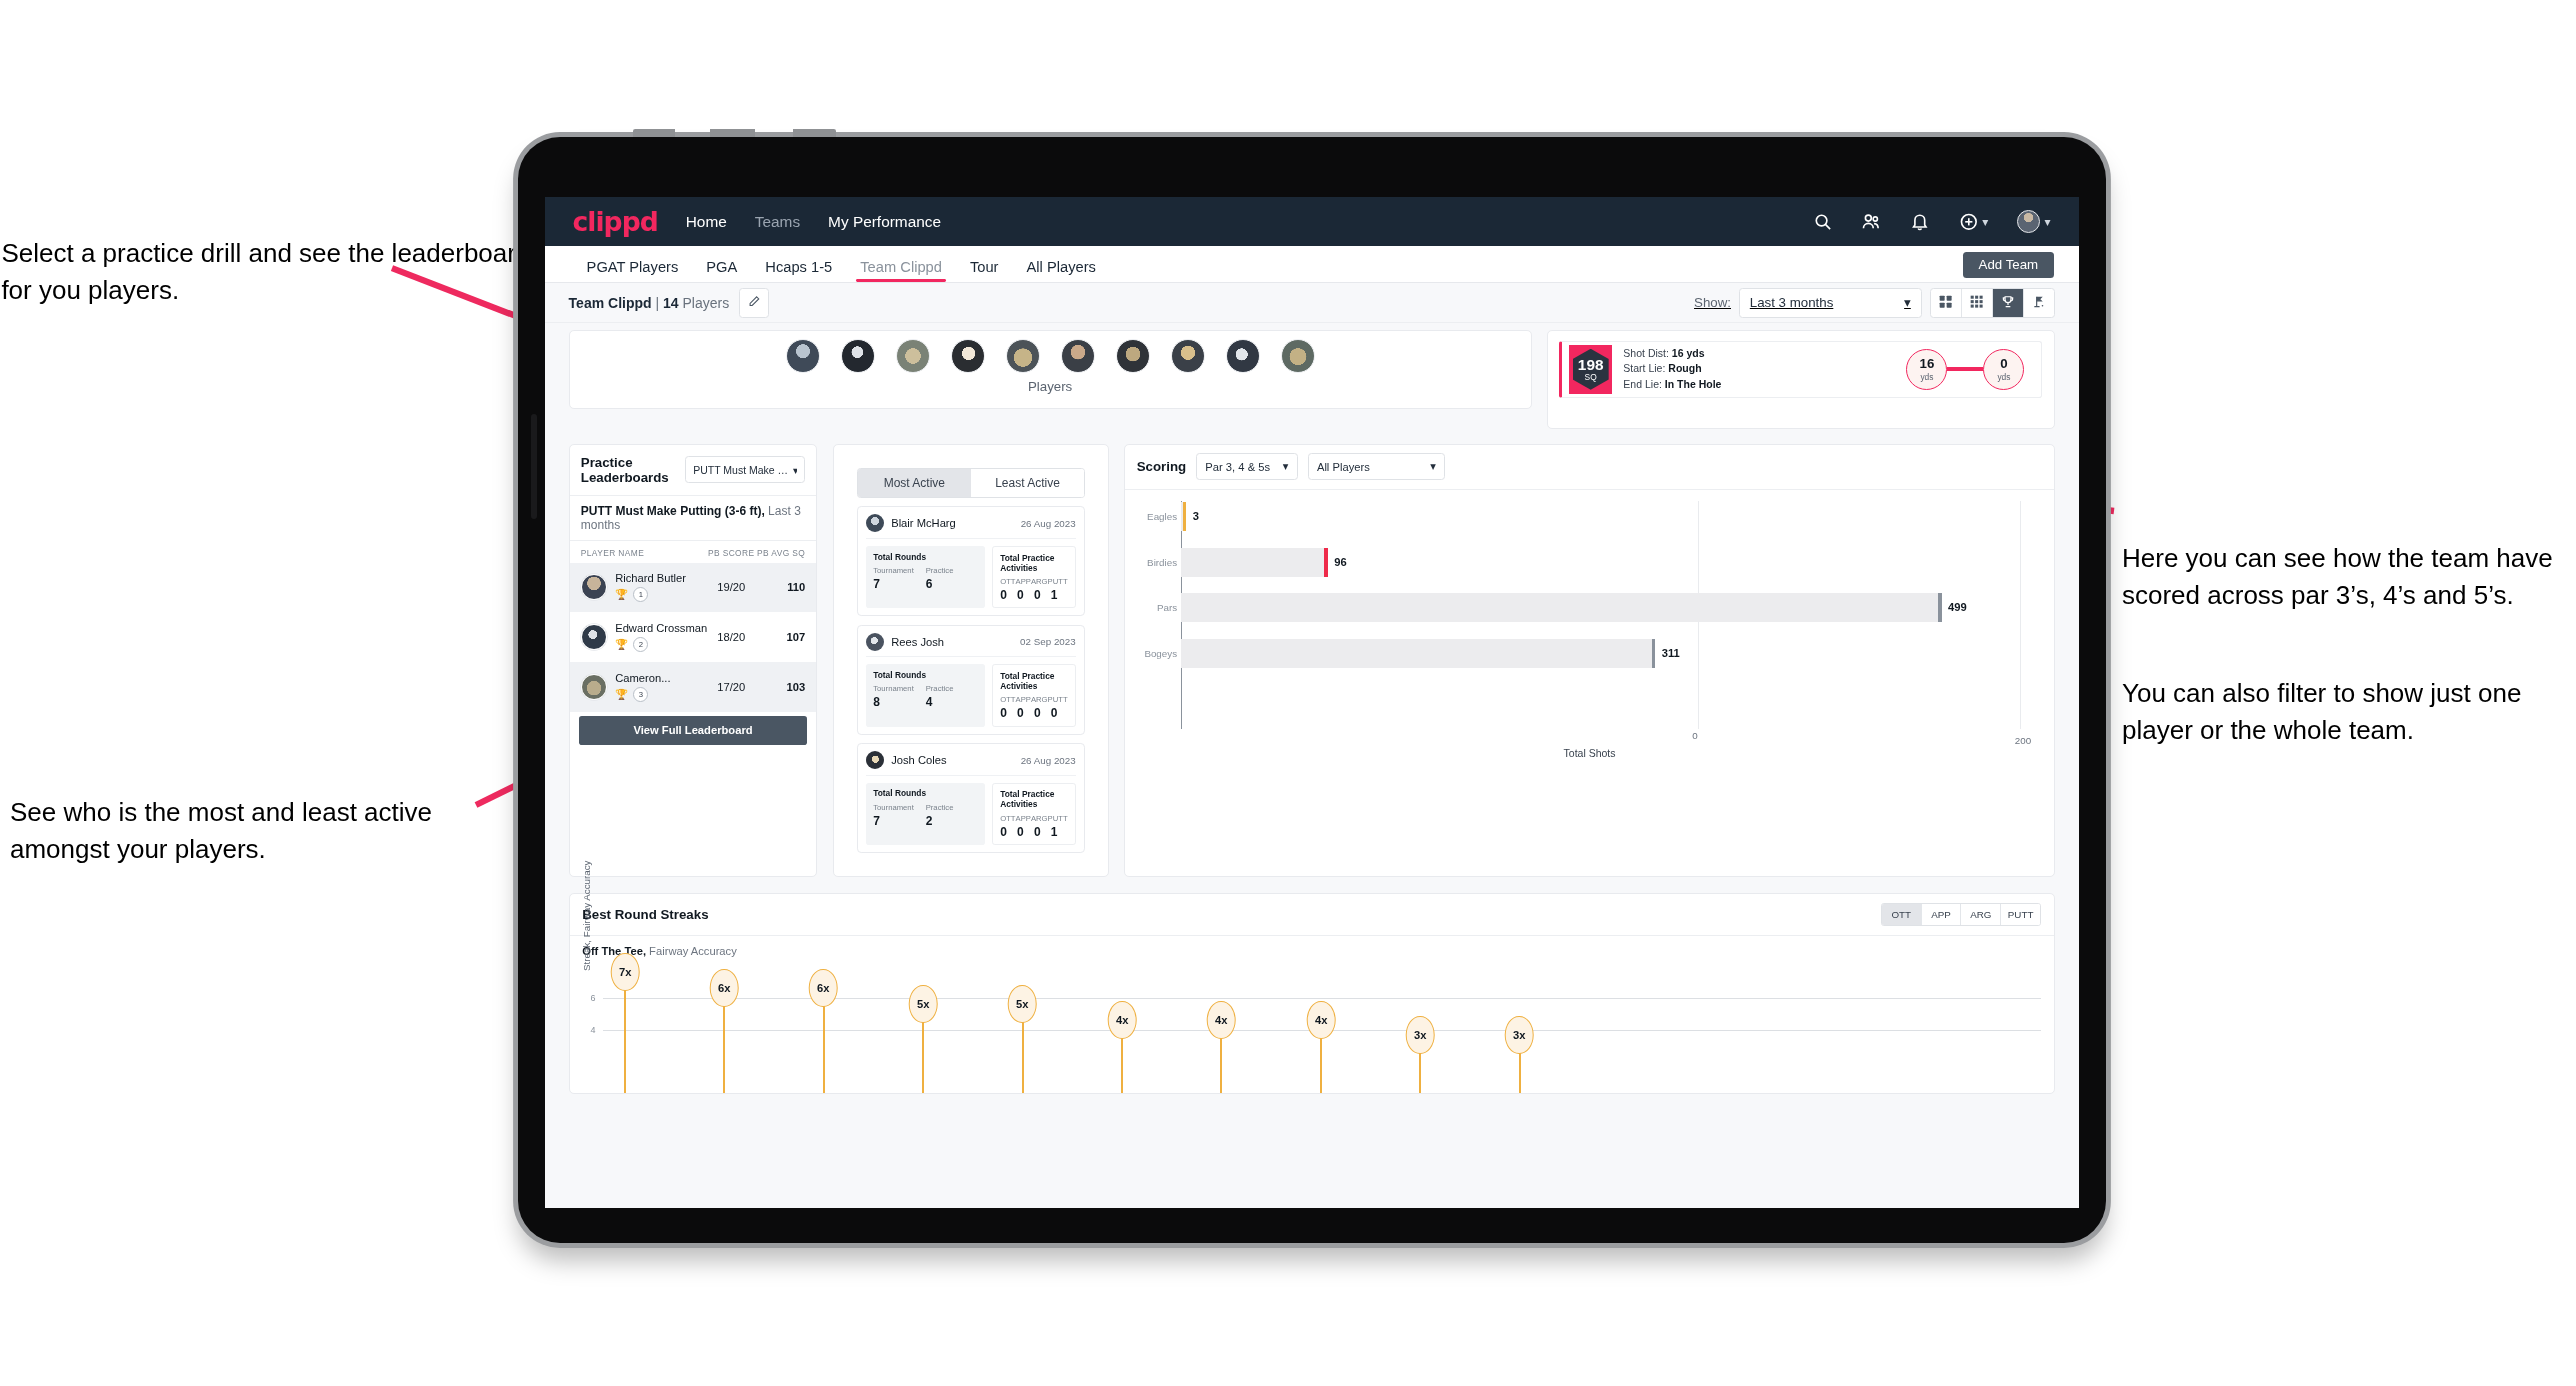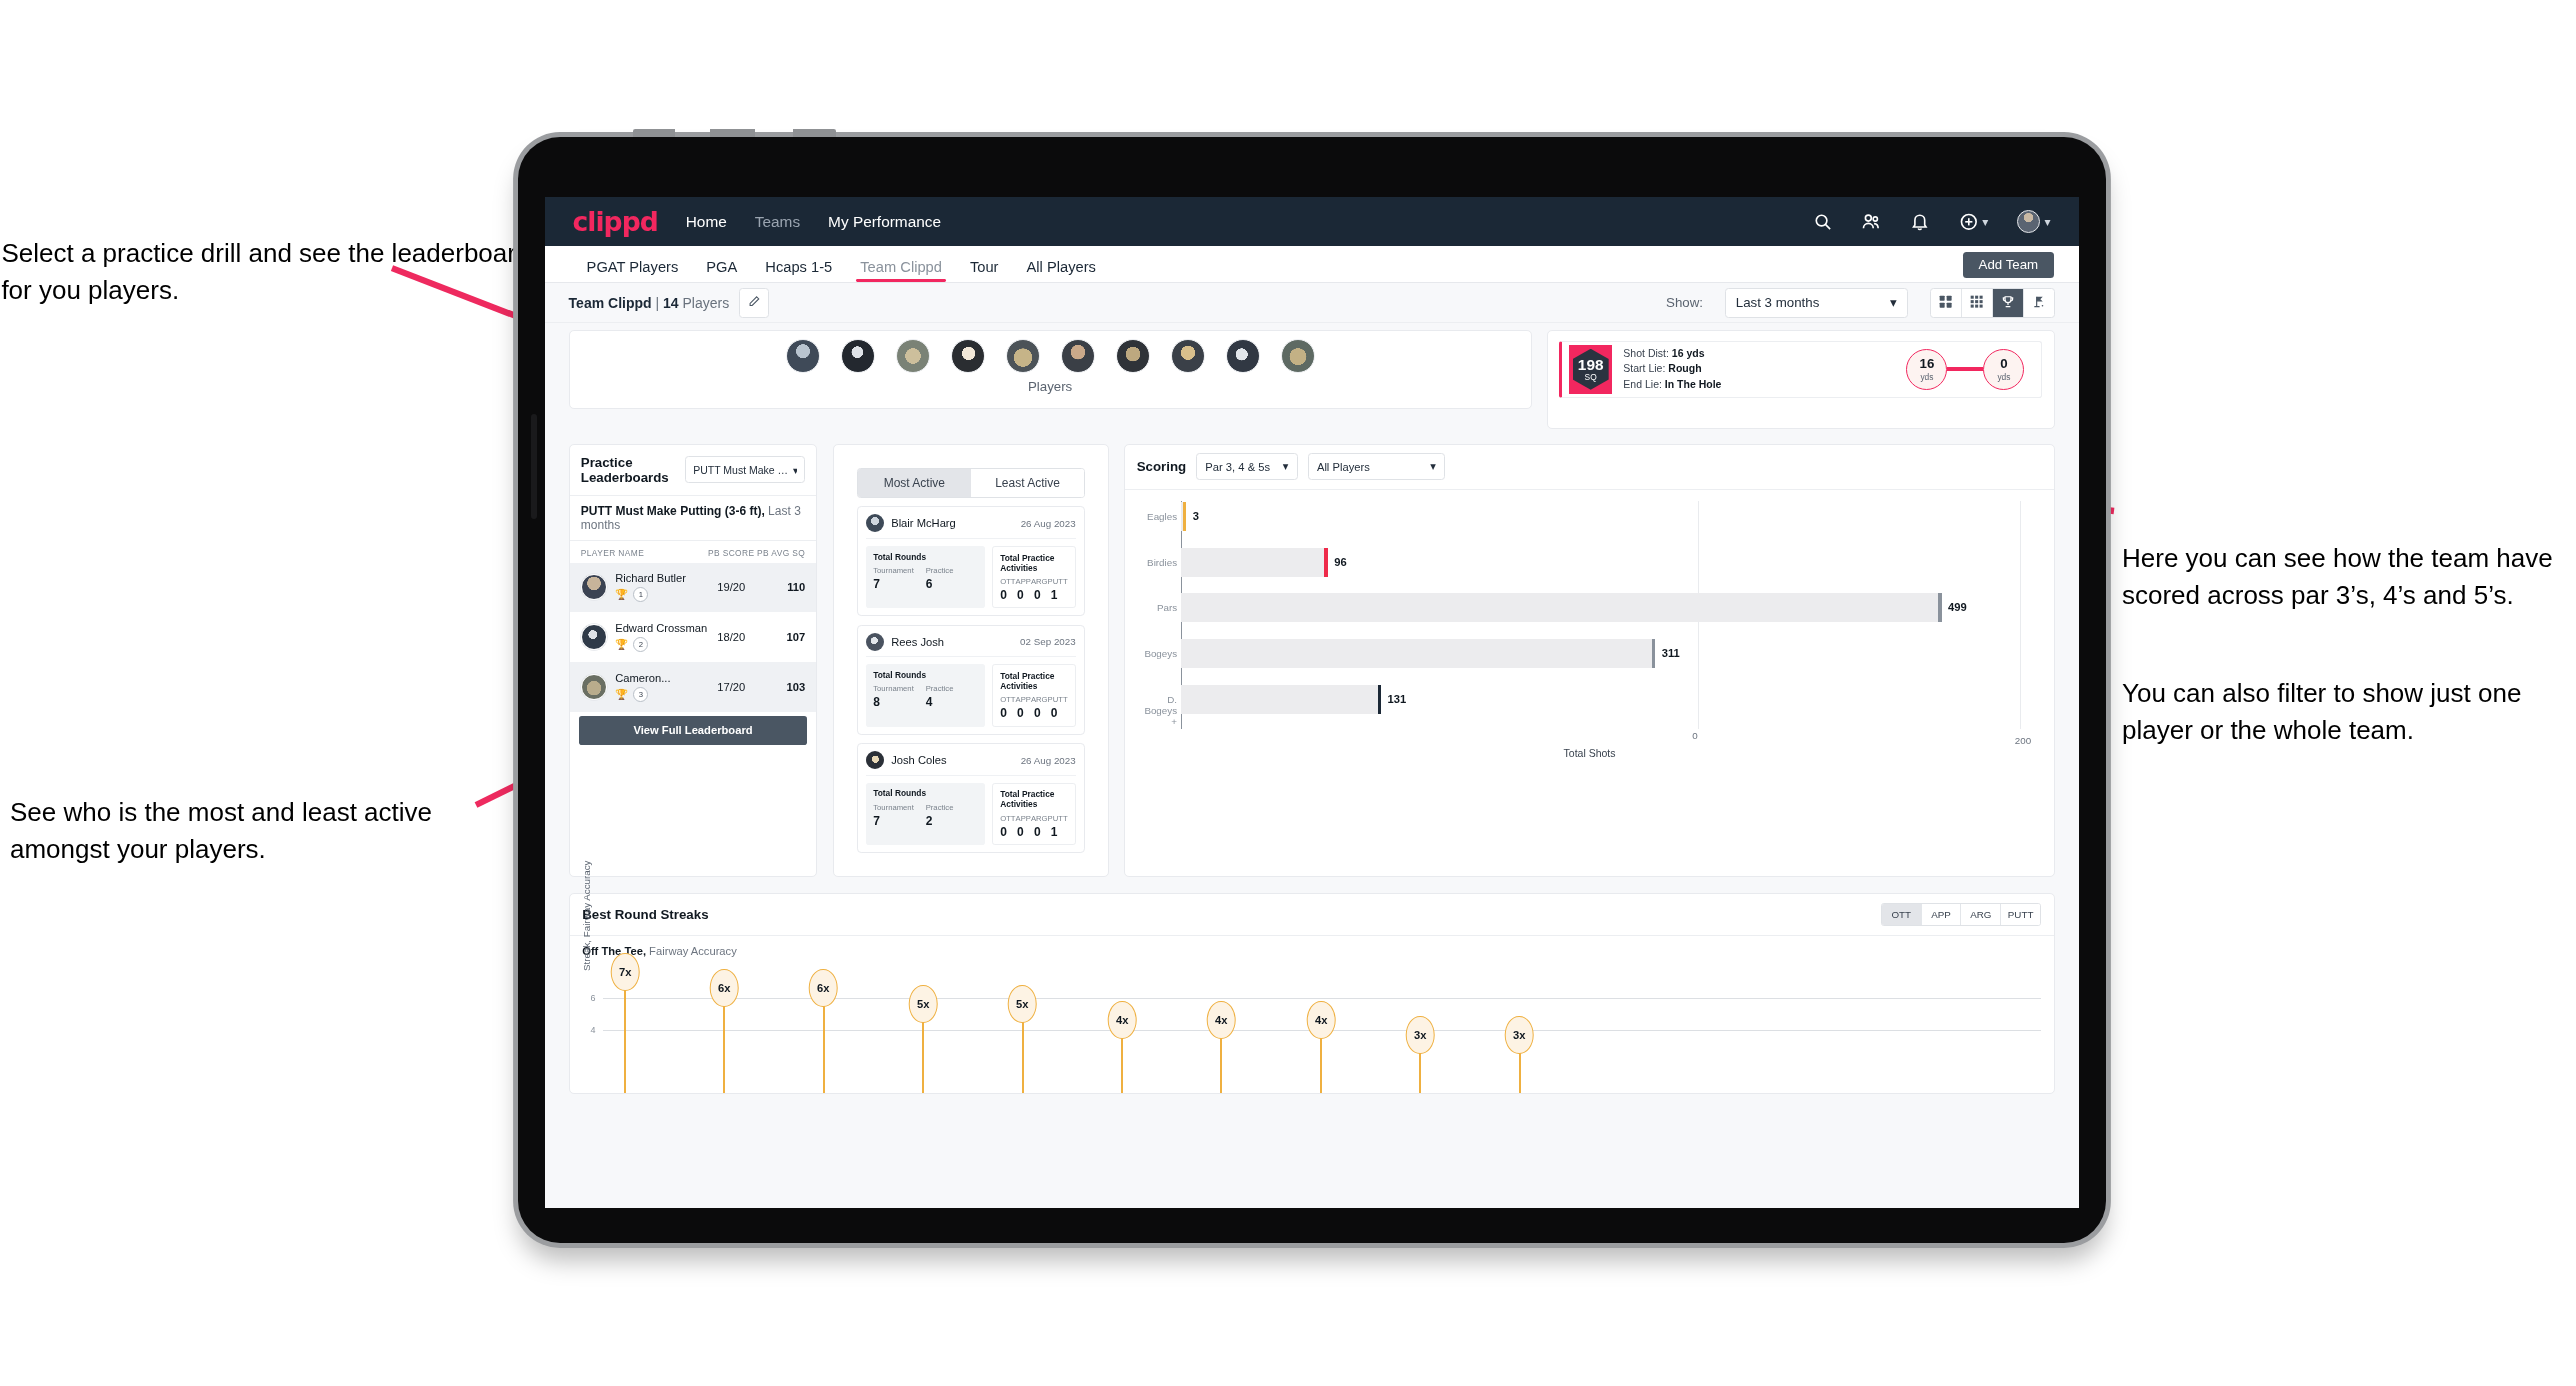--- a/index.html
+++ b/index.html
@@ -68,21 +68,21 @@
   #add-team{position:absolute;right:25px;top:5.6px;background:#4a5663;color:#fff;font-size:13.3px;
      padding:5.6px 15.4px;border-radius:3.5px;}
 
   
   #subhead{height:39px;background:#f7f8fa;display:flex;align-items:center;padding:0 24px;border-bottom:0.7px solid #eceef1;}
   #team-label{font-size:14px;color:#1b2836;}
   #team-label b{font-weight:700;}
   #team-label .grey{color:#69727d;}
   #edit-btn{margin-left:9.8px;width:28px;height:28px;border:0.7px solid #dfe2e6;background:#fff;border-radius:3.5px;
      display:flex;align-items:center;justify-content:center;color:#4a5663;}
-  #subhead-right{margin-left:auto;display:flex;align-items:center;gap:22px;}
+  #subhead-right{margin-left:auto;display:flex;align-items:center;gap:8px;text-decoration:underline;}
   #show-lbl{font-size:13.3px;color:#5b6470;}
   #range-select{width:161px;height:28px;border:0.7px solid #dfe2e6;background:#fff;border-radius:3.5px;
      display:flex;align-items:center;justify-content:space-between;padding:0 9.8px;font-size:13.3px;color:#232e3b;}
   #view-toggle{display:flex;border:0.7px solid #dfe2e6;border-radius:3.5px;overflow:hidden;background:#fff;}
   .vt{width:30px;height:28px;display:flex;align-items:center;justify-content:center;border-right:0.7px solid #e3e6ea;color:#4a5663;}
   .vt:last-child{border-right:none;}
   .vt.on{background:#4a5663;color:#fff;}
 
   
   #content{padding:0 24px;}
@@ -589,26 +589,20 @@
                 <div class="sc-bar" style="width: 89.1071%;"></div>
                 <div class="sc-cap" style="left: calc(89.1071% - 2.8px); background: rgb(138, 146, 156);"></div>
                 <div class="sc-val" style="left: calc(89.1071% + 7px);">499</div>
               </div>
               <div class="sc-row" style="top: 137px;">
                 <div class="sc-lbl">Bogeys</div>
                 <div class="sc-bar" style="width: 55.5357%;"></div>
                 <div class="sc-cap" style="left: calc(55.5357% - 2.8px); background: rgb(138, 146, 156);"></div>
                 <div class="sc-val" style="left: calc(55.5357% + 7px);">311</div>
               </div>
-              <div class="sc-row" style="top: 183px;">
-                <div class="sc-lbl">D. Bogeys +</div>
-                <div class="sc-bar" style="width: 23.3929%;"></div>
-                <div class="sc-cap" style="left: calc(23.3929% - 2.8px); background: rgb(27, 40, 54);"></div>
-                <div class="sc-val" style="left: calc(23.3929% + 7px);">131</div>
-              </div>
             </div>
           <div style="position:relative;height:36px;margin:0 12.6px;">
             <div id="sc-ticks">
                 <div class="xt" style="left: calc(62% - 5.6px); top: 1.4px;">0</div>
                 <div class="xt" style="left: calc(97.7143% - 5.6px); top: 6px;">200</div>
               </div>
             <div id="sc-xlabel" style="top:18px;">Total Shots</div>
           </div>
         </div>
       </div>

